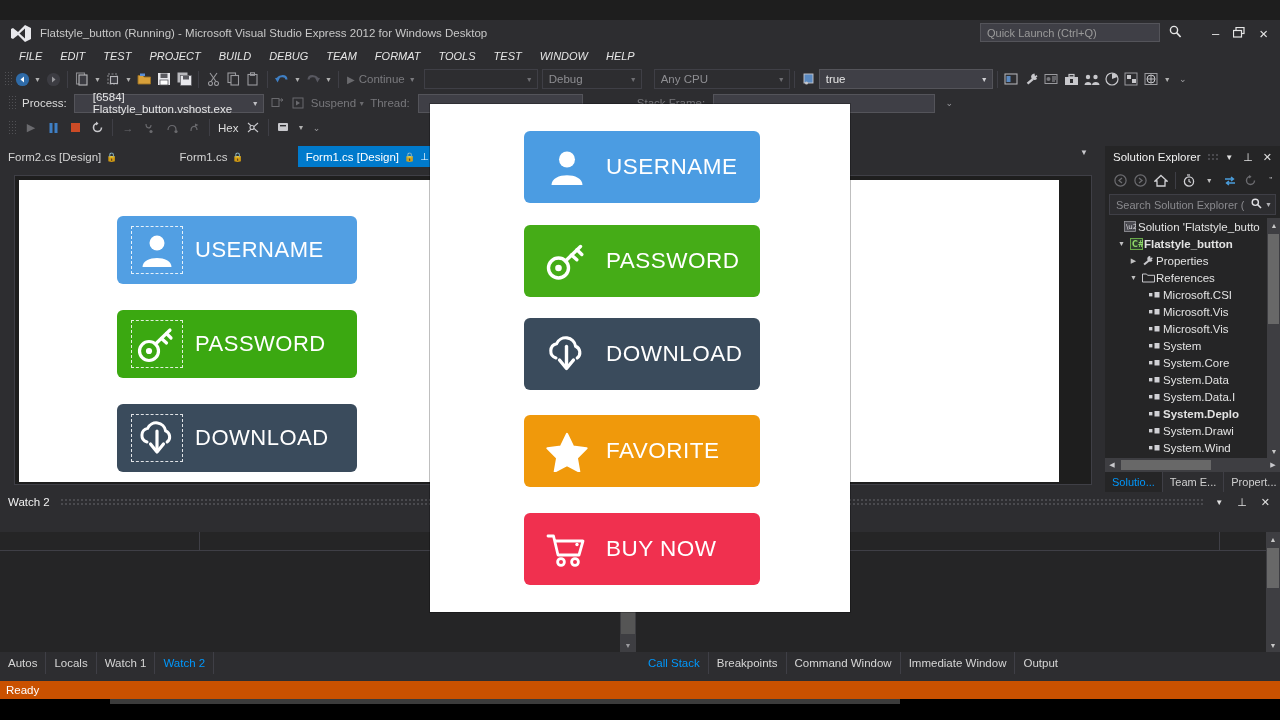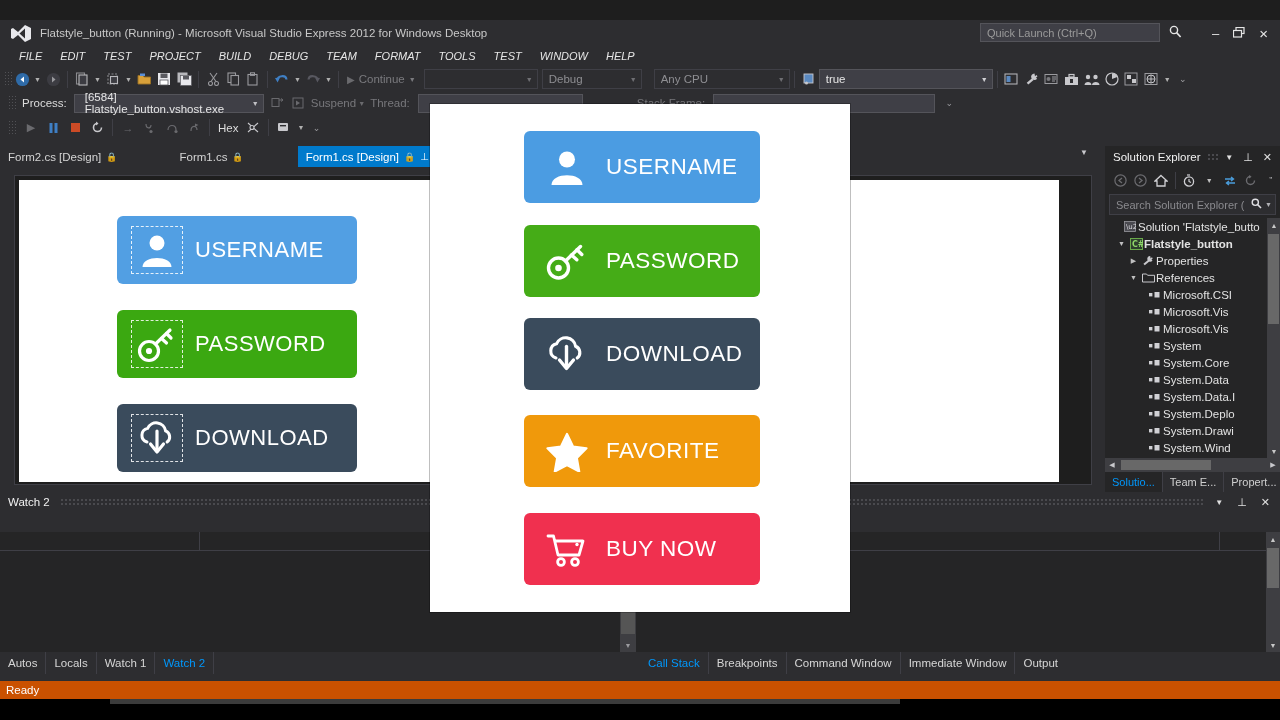--- a/index.html
+++ b/index.html
@@ -78,21 +78,21 @@
   
   .toolbar2 {
     position: absolute; left: 4px; top: 92px; width: 1280px; height: 22px;
     background: #2d2d30; display: flex; align-items: center;
   }
   .lbl { font-size: 11.5px; color: #dcdcdc; white-space: nowrap; }
   .lbl.dim { color: #77777b; }
   .procbox {
     height: 19px; background: #3f3f46; border: 1px solid #54545a;
     display: flex; align-items: center; justify-content: space-between;
-    padding: 0 4px 0 10px; color: #e6e6e6; font-size: 11.5px; min-width: 190px;
+    padding: 0 4px 0 18px; color: #e6e6e6; font-size: 11.5px; min-width: 190px;
   }
   .emptybox { height: 19px; background: #3f3f46; border: 1px solid #54545a; }
 
   
   .toolbar3 {
     position: absolute; left: 0; top: 115px; width: 1280px; height: 25px;
     background: #2d2d30; display: flex; align-items: center;
   }
   .dbg-ico { width: 22px; height: 20px; display: flex; align-items: center; justify-content: center; }
 
@@ -819,21 +819,21 @@
       </div>
       <div class="tnode" style="padding-left:42px;">
         <span class="tico">
             <svg width="13" height="9" viewBox="0 0 13 9">
               <rect x="0" y="3" width="3.4" height="3.4" fill="#d0d0d4"></rect>
               <rect x="5.5" y="2" width="5" height="5.5" fill="#d0d0d4"></rect>
             </svg>
           </span>
         <span>System.Data.I</span>
       </div>
-      <div class="tnode" style="padding-left:42px;">
+      <div class="tnode" style="padding-left:42px;font-weight:bold;">
         <span class="tico">
             <svg width="13" height="9" viewBox="0 0 13 9">
               <rect x="0" y="3" width="3.4" height="3.4" fill="#d0d0d4"></rect>
               <rect x="5.5" y="2" width="5" height="5.5" fill="#d0d0d4"></rect>
             </svg>
           </span>
         <span>System.Deplo</span>
       </div>
       <div class="tnode" style="padding-left:42px;">
         <span class="tico">

